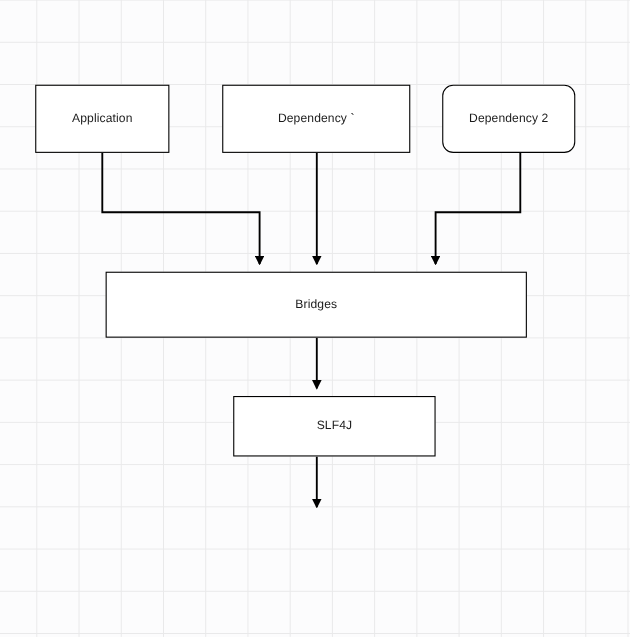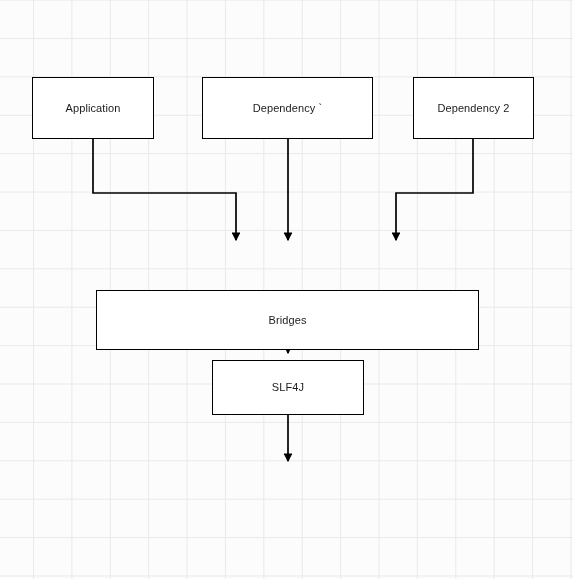--- a/index.html
+++ b/index.html
@@ -74,26 +74,26 @@
   </svg>
 
   <div class="node" style="left: 32px; top: 77px; width: 122px; height: 62px; background: rgb(255, 255, 255); border-color: rgb(0, 0, 0); color: rgb(27, 27, 27);">
     <span class="node-label">Application</span>
   </div>
 
   <div class="node" style="left: 202px; top: 77px; width: 171px; height: 62px; background: rgb(255, 255, 255); border-color: rgb(0, 0, 0); color: rgb(27, 27, 27);">
     <span class="node-label">Dependency `</span>
   </div>
 
-  <div class="node" style="left: 413px; top: 77px; width: 121px; height: 62px; background: rgb(255, 255, 255); border-color: rgb(0, 0, 0); color: rgb(27, 27, 27);">
+  <div class="node" style="left: 402px; top: 77px; width: 121px; height: 62px; background: rgb(255, 255, 255); border-color: rgb(0, 0, 0); color: rgb(27, 27, 27); border-radius: 10px;">
     <span class="node-label">Dependency 2</span>
   </div>
 
-  <div class="node" style="left: 96px; top: 247px; width: 383px; height: 60px; background: rgb(255, 255, 255); border-color: rgb(0, 0, 0); color: rgb(27, 27, 27); margin-top: 43px;">
+  <div class="node" style="left: 96px; top: 247px; width: 383px; height: 60px; background: rgb(255, 255, 255); border-color: rgb(0, 0, 0); color: rgb(27, 27, 27);">
     <span class="node-label">Bridges</span>
   </div>
 
-  <div class="node" style="left: 212px; top: 360px; width: 152px; height: 55px; background: rgb(255, 255, 255); border-color: rgb(0, 0, 0); color: rgb(27, 27, 27);">
+  <div class="node" style="left: 212px; top: 360px; width: 184px; height: 55px; background: rgb(255, 255, 255); border-color: rgb(0, 0, 0); color: rgb(27, 27, 27);">
     <span class="node-label">SLF4J</span>
   </div>
 
 
 </div>
 
 </body></html>

